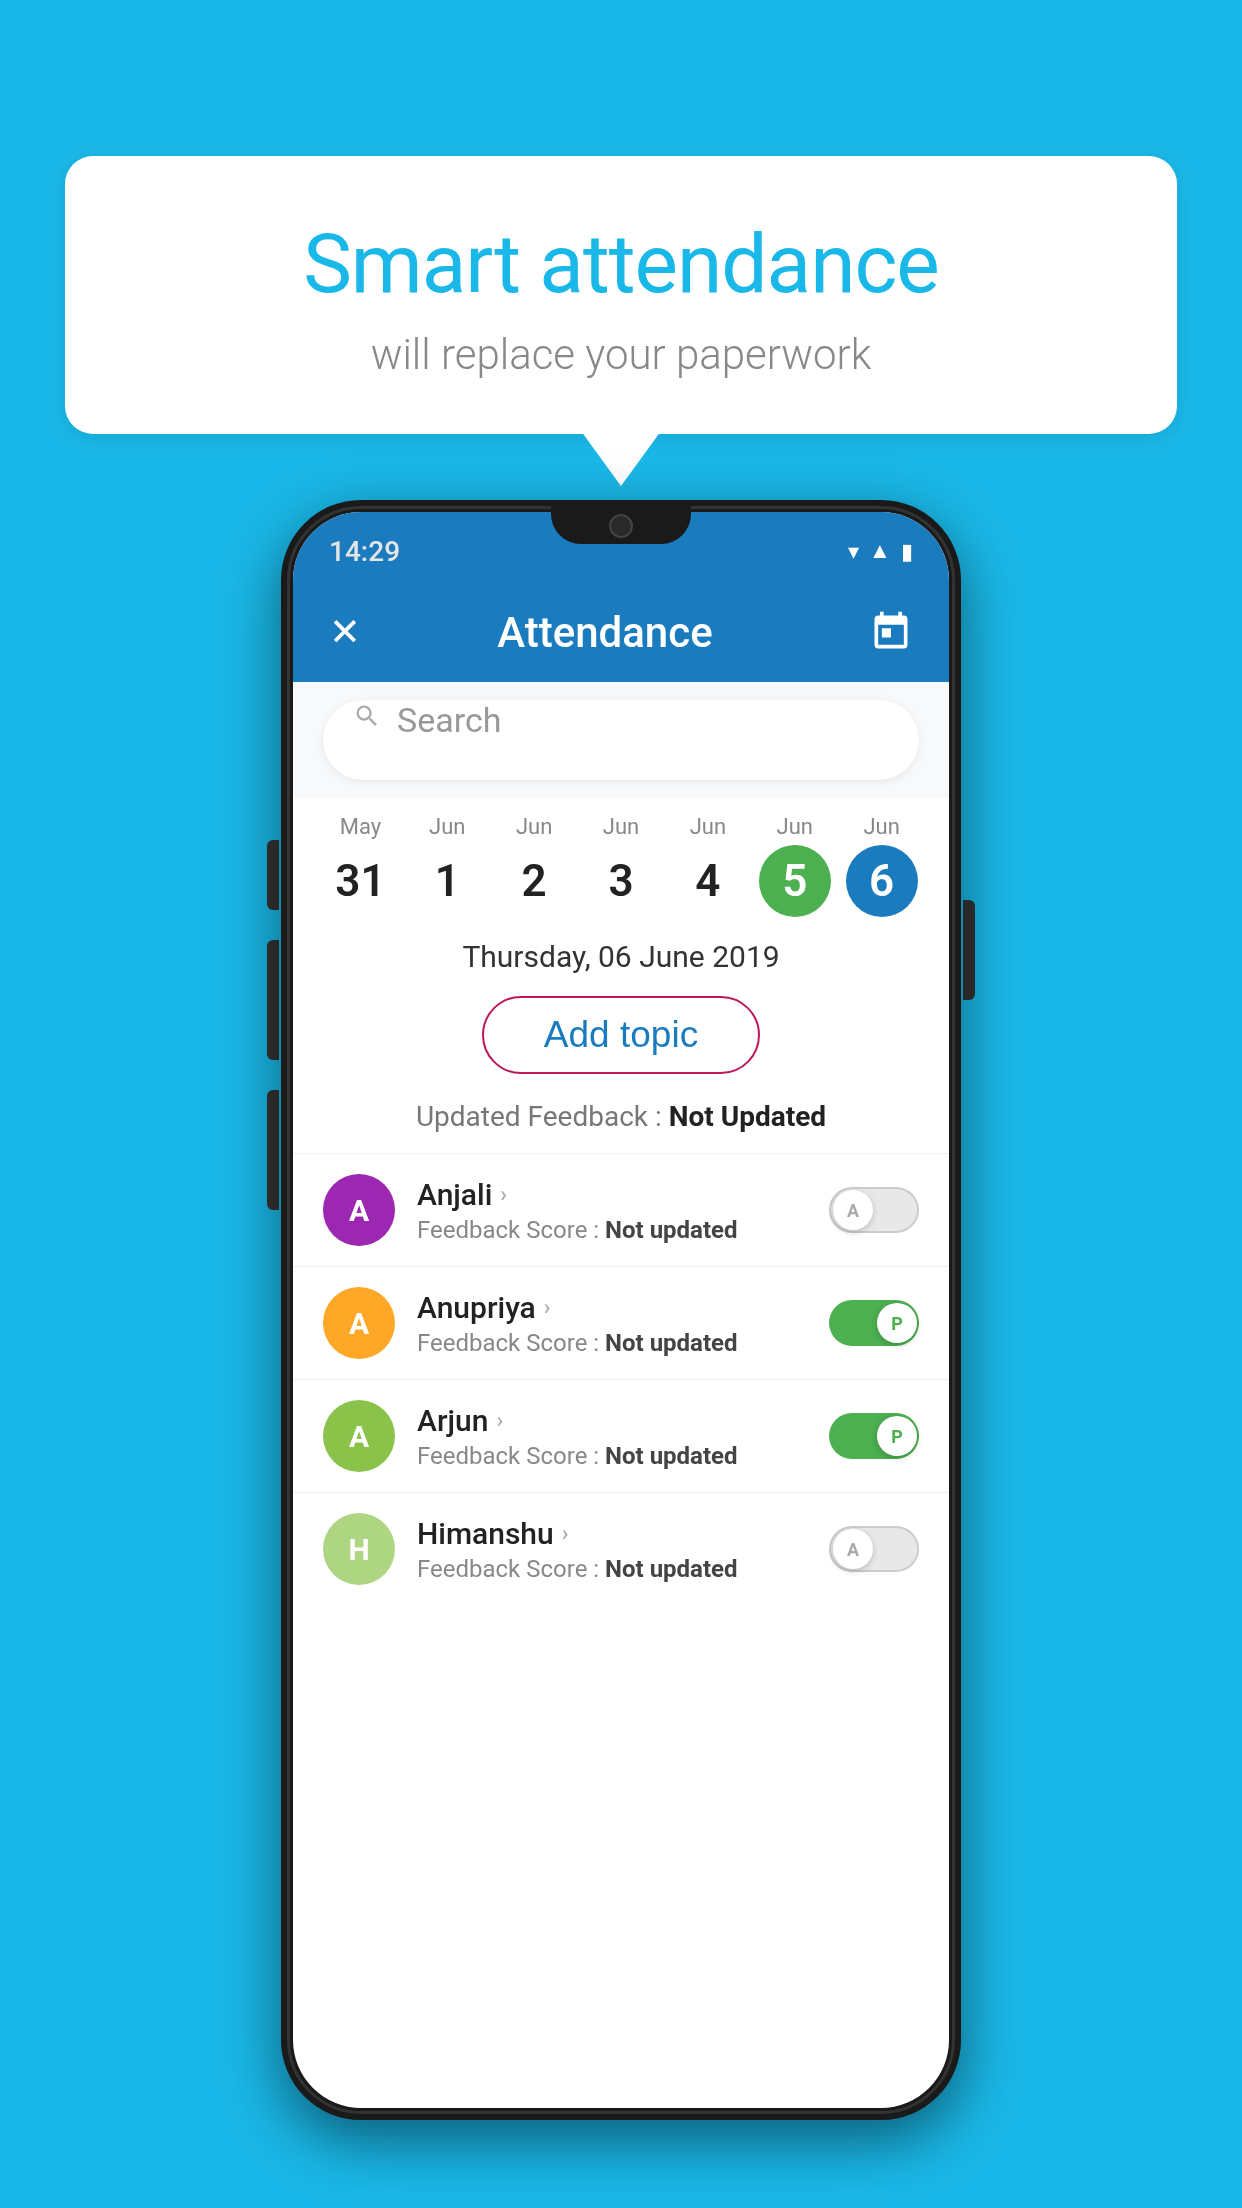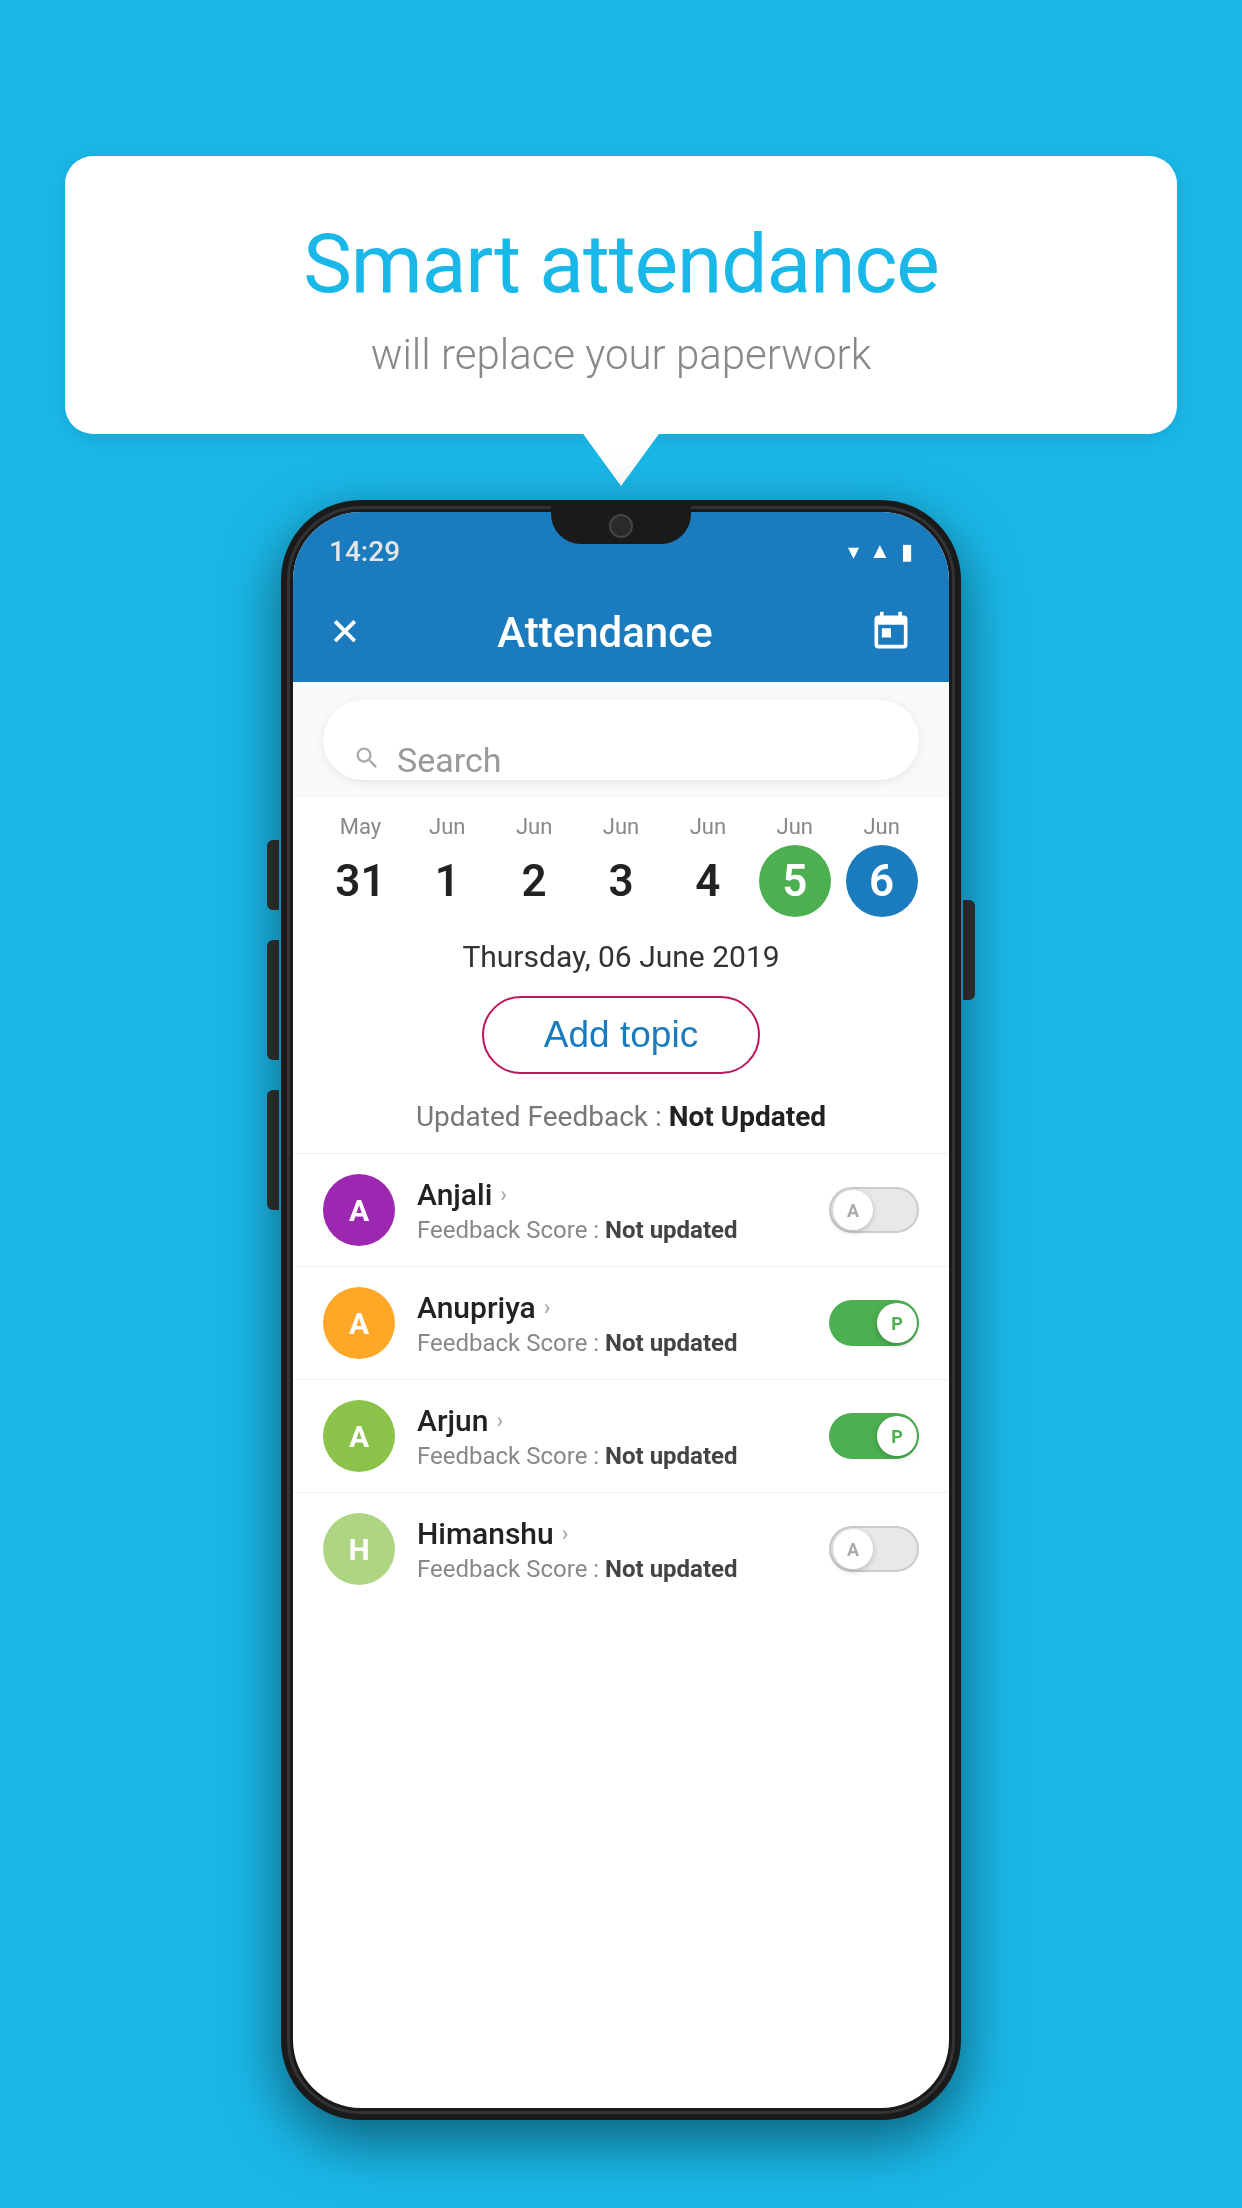--- a/index.html
+++ b/index.html
@@ -191,21 +191,21 @@
     .search-container {
       padding: 18px 30px;
       background: #f8f9fa;
     }
 
     .search-bar {
       background: white;
       border-radius: 40px;
       height: 80px;
       display: flex;
-      align-items: flex-end;
+      align-items: flex-start;
       padding: 0 30px;
       gap: 16px;
       box-shadow: 0 2px 8px rgba(0,0,0,0.08);
     }
 
     .search-icon-wrap {
       color: #aaa;
       font-size: 32px;
     }
 

